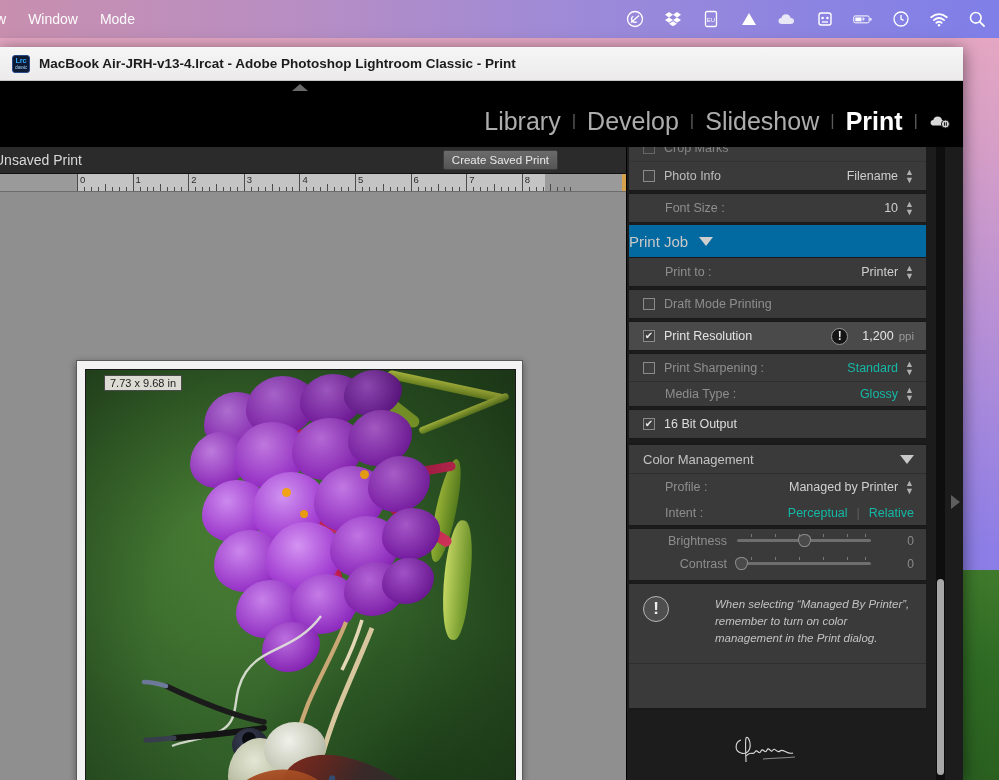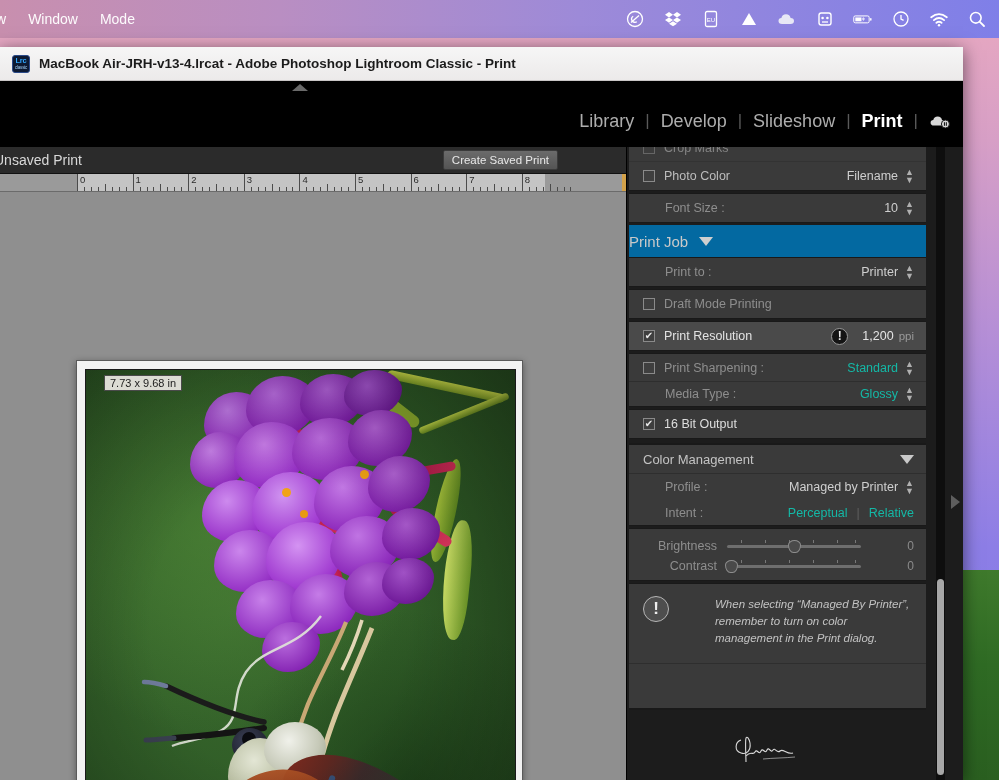--- a/index.html
+++ b/index.html
@@ -76,21 +76,21 @@
   }
   .top-collapse {
     position: absolute; left: 292px; top: 3px;
     width: 0; height: 0;
     border-left: 8px solid transparent;
     border-right: 8px solid transparent;
     border-bottom: 7px solid #6a6a6a;
   }
   .modules { display: flex; align-items: center; gap: 0; padding-top: 14px; }
   .module {
-    font-size: 18px; color: #adadad; padding: 0 11px; white-space: nowrap;
+    font-size: 25px; color: #adadad; padding: 0 11px; white-space: nowrap;
   }
   .module.active { color: #fff; font-weight: bold; }
   .module-sep { color: #5a5a5a; font-size: 17px; }
   .cloud-icon { margin-left: 11px; display: flex; align-items: center; }
 
   
   .workarea {
     position: relative; width: 100%; height: 633px;
     background: #1c1c1c;
     display: flex;
@@ -241,22 +241,22 @@
     font-size: 13px; color: #c3c3c3;
     background: #3a3a3a;
     border-top: 1px solid #191919; border-bottom: 1px solid #2e2e2e;
   }
   .panel-head .tri {
     margin-left: auto; width: 0; height: 0;
     border-left: 7px solid transparent; border-right: 7px solid transparent;
     border-top: 9px solid #c9c9c9;
   }
   .slider-row {
-    display: flex; align-items: center; height: 23px;
-    padding: 0 12px 0 14px; font-size: 12.5px; color: #8e8e8e;
+    display: flex; align-items: flex-start; height: 23px;
+    padding: 0 12px 0 14px; font-size: 12.5px; color: #8e8e8e; margin-left: 10px;
   }
   .slider-row .sname { width: 84px; text-align: right; padding-right: 10px; }
   .track {
     position: relative; width: 134px; height: 11px;
   }
   .track::before {
     content: ""; position: absolute; left: 0; right: 0; top: 5px; height: 3px;
     background: #6e6e6e; border-radius: 2px;
   }
   .track .tk {
@@ -615,21 +615,21 @@
       <div class="right-panel">
         <div class="panel-inner">
 
           <div class="grp" style="margin-top:-14px;">
             <div class="row clipped">
               <span class="cb"></span>
               <span class="lbl">Crop Marks</span>
             </div>
             <div class="row">
               <span class="cb"></span>
-              <span class="lbl">Photo Color</span>
+              <span class="lbl">Photo Info</span>
               <span class="val">Filename</span>
               <span class="stepper">▲<br>▼</span>
             </div>
           </div>
 
           <div class="grp">
             <div class="row">
               <span class="lbl dim" style="margin-left:22px;">Font Size :</span>
               <span class="val">10</span>
               <span class="stepper">▲<br>▼</span>

